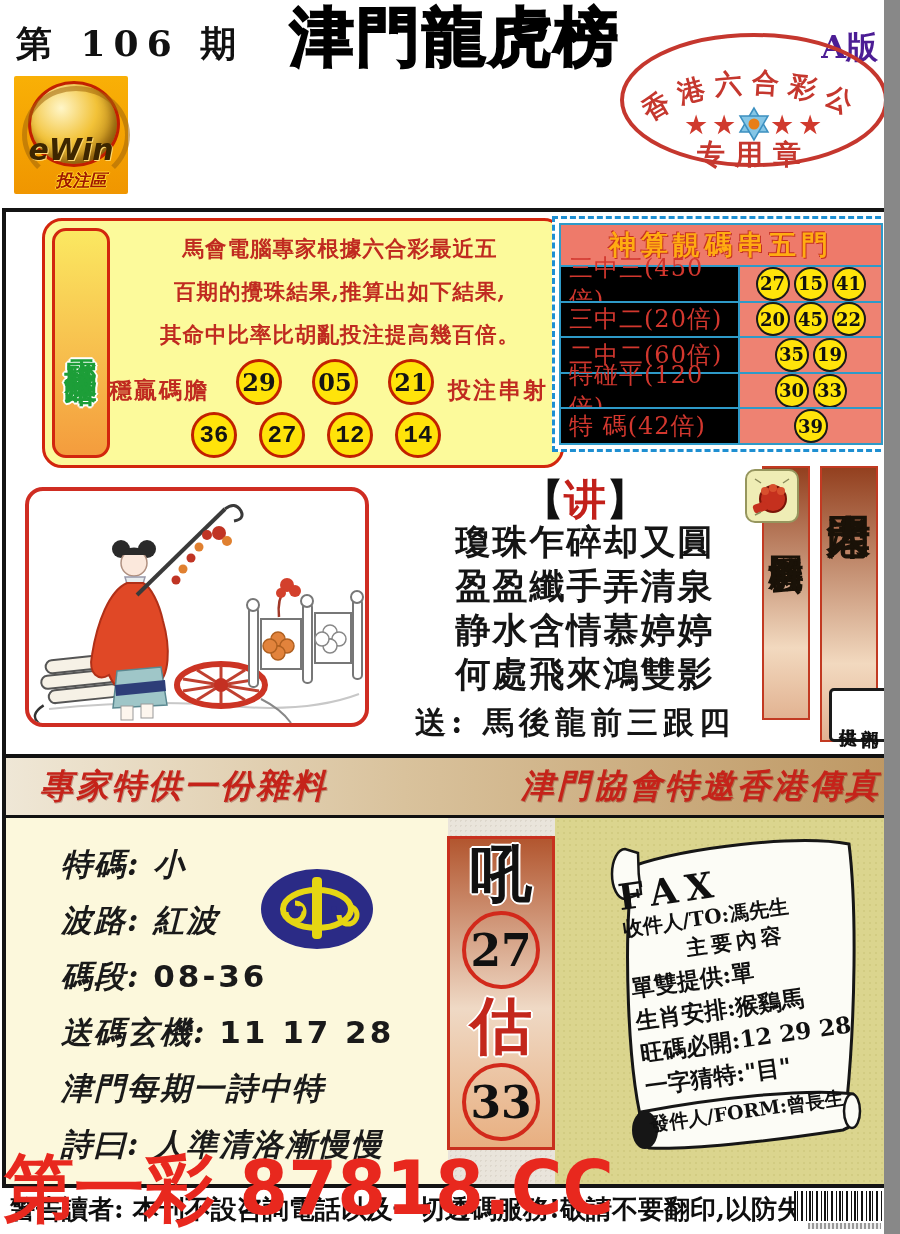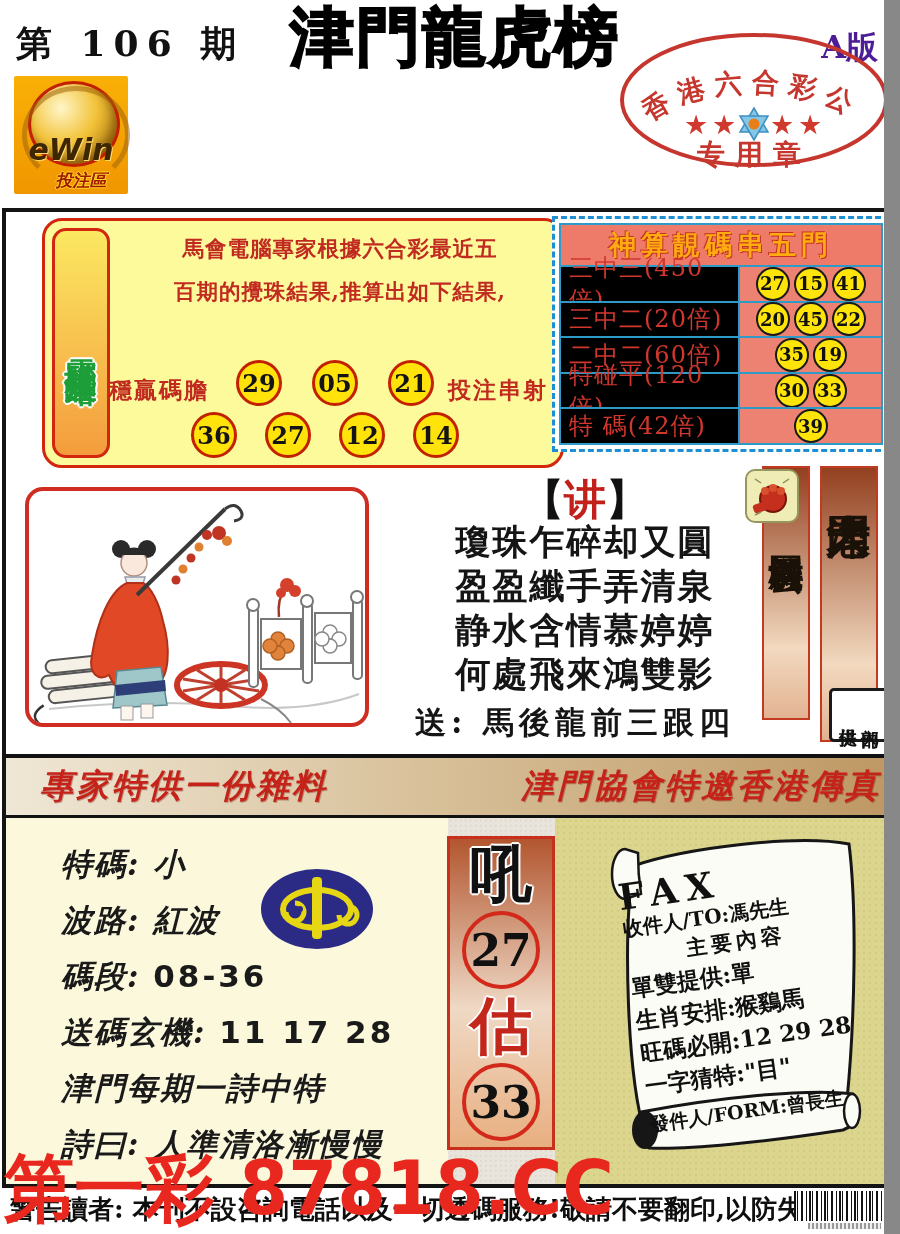--- a/index.html
+++ b/index.html
@@ -27,22 +27,22 @@
         font-style:italic;color:#A01800;text-shadow:-1px 0 #FFD428,1px 0 #FFD428,0 -1px #FFD428,0 1px #FFD428;padding-left:20px;}
   
   .frame{left:2px;top:208px;width:892px;height:980px;border:4px solid #141414;box-sizing:border-box;pointer-events:none;z-index:40;}
   
   .stratbox{left:14px;top:218px;width:522px;height:250px;background:#FCFA9B;border:3px solid #D2260E;border-radius:20px;box-sizing:border-box;margin-left:28px;}
   .sidelabel{position:absolute;left:7px;top:7px;width:58px;height:230px;border:3px solid #D2260E;border-radius:14px;
         background:linear-gradient(180deg,#FBE861,#F49C3D);display:flex;align-items:center;justify-content:center;box-sizing:border-box;}
   .sidelabel span{writing-mode:vertical-rl;text-orientation:upright;font-size:32px;font-weight:900;color:#1D9E38;letter-spacing:3px;}
   .stratbody{position:absolute;left:76px;top:6px;width:438px;text-align:center;color:#C02A20;font-weight:900;
         font-size:21.5px;line-height:43px;letter-spacing:1px;}
-  .ballrow1{position:absolute;left:64px;top:138px;display:flex;align-items:flex-end;}
-  .ballrow2{position:absolute;left:146px;top:191px;display:flex;align-items:flex-end;gap:28px;}
+  .ballrow1{position:absolute;left:64px;top:138px;display:flex;align-items:flex-start;}
+  .ballrow2{position:absolute;left:146px;top:191px;display:flex;align-items:flex-end;gap:22px;font-family:Liberation Mono, monospace;}
   .rowlabel{font-size:23px;font-weight:900;color:#C02A20;letter-spacing:2px;margin-top:16px;}
   .ball{width:40px;height:40px;border-radius:50%;background:#FFE30A;border:3px solid #C22000;color:#141414;
         font-weight:900;font-size:24px;display:flex;align-items:center;justify-content:center;box-sizing:content-box;}
   .ballrow1 .ball{margin-left:27px;}
   .ballrow1 .ball+.ball{margin-left:30px;}
   
   .gates{left:552px;top:216px;width:338px;height:236px;border:3px dashed #1E8FD2;background:#fff;padding:4px;box-sizing:border-box;}
   .gates .inner{height:100%;border:2px solid #2E9AC8;display:flex;flex-direction:column;box-sizing:border-box;}
   .gates .gtitle{flex:0 0 40px;background:#EE7A6A;display:flex;align-items:center;justify-content:center;
         font-size:27px;font-weight:900;color:#FFAC12;letter-spacing:5px;
@@ -146,20 +146,21 @@
 
   <div class="abs frame"></div>
 
   <div class="abs stratbox serif">
     <div class="sidelabel">
       <span class="ow">電腦投注策略</span>
     </div>
     <div class="stratbody">
       <div>馬會電腦專家根據六合彩最近五</div>
       <div>百期的攪珠結果,推算出如下結果,</div>
+      <div>其命中比率比胡亂投注提高幾百倍。</div>
     </div>
     <div class="ballrow1">
       <span class="rowlabel">穩贏碼膽</span>
       <span class="ball">29</span>
       <span class="ball">05</span>
       <span class="ball">21</span>
       <span class="rowlabel" style="margin-left:14px;">投注串射</span>
     </div>
     <div class="ballrow2">
       <span class="ball">36</span>

